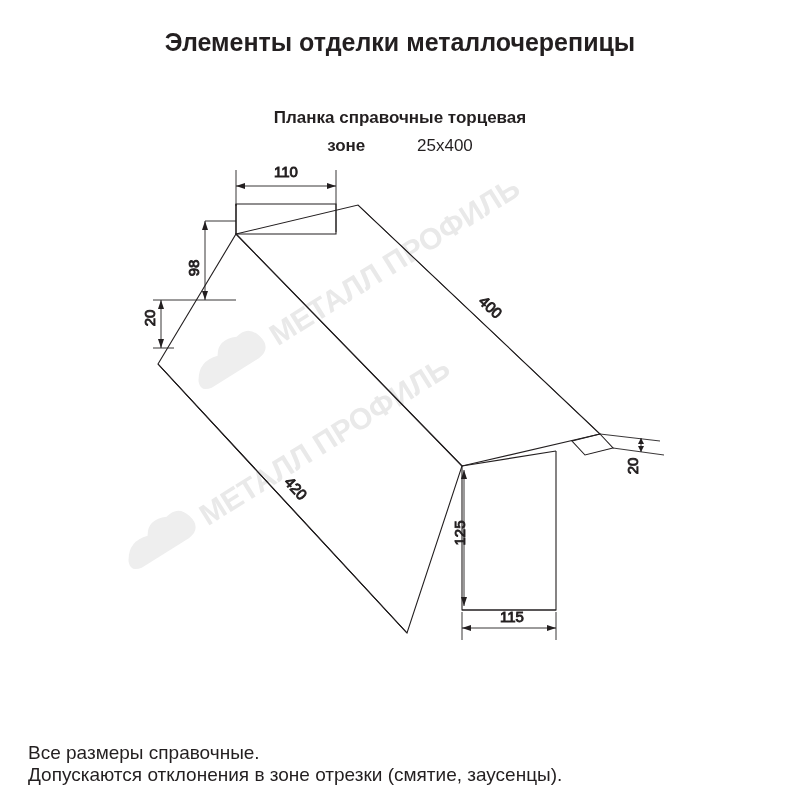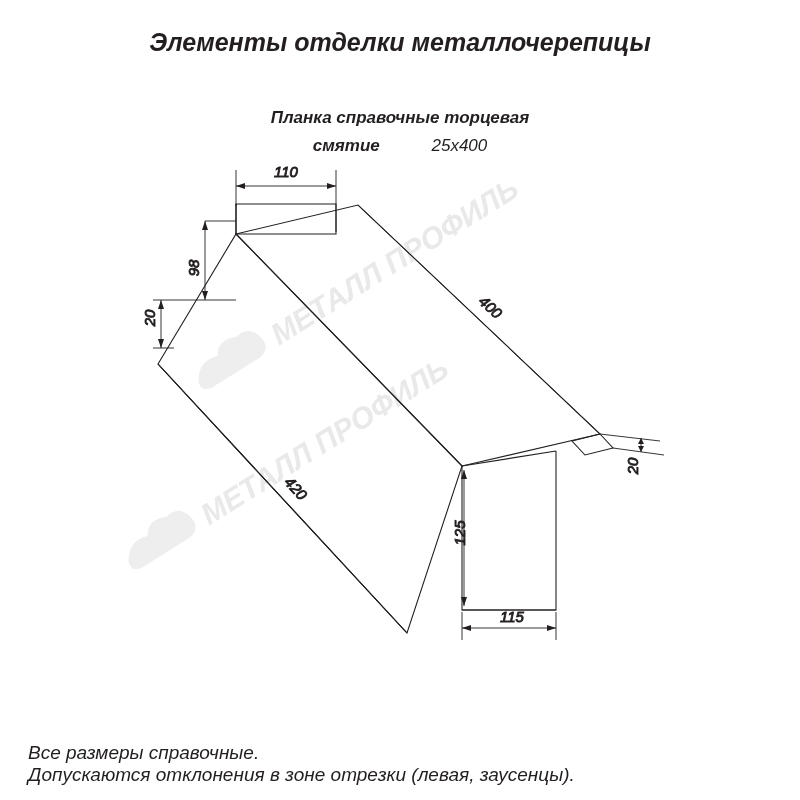--- a/index.html
+++ b/index.html
@@ -13,21 +13,20 @@
     font-family: "Liberation Sans", sans-serif;
     color: #231f20;
     position: relative;
     overflow: hidden;
   }
   .page {
     position: absolute;
     left: 0; top: 0;
     width: 800px;
     height: 800px;
-    font-style: italic;
   }
   .title {
     position: absolute;
     left: 0;
     top: 28px;
     width: 800px;
     text-align: center;
     font-size: 25px;
     font-weight: bold;
     letter-spacing: 0px;
@@ -76,21 +75,21 @@
 </style>
 </head>
 <body>
 
 <div class="page">
 
   <div class="title">Элементы отделки металлочерепицы</div>
 
   <div class="subtitle1">Планка справочные торцевая</div>
   <div class="subtitle2">
-    <span>смятие</span>
+    <span>зоне</span>
     <span class="normal">25х400</span>
   </div>
 
   <svg class="drawing" viewBox="0 0 800 800">
 
     <g fill="#e9e9e9">
       <g transform="translate(400,270) rotate(-32)">
         <text x="0" y="0" text-anchor="middle" font-family="Liberation Sans, sans-serif" font-size="30" font-weight="bold" fill="#e9e9e9">МЕТАЛЛ ПРОФИЛЬ</text>
         <path d="M-230 -12 q10 -18 30 -12 q8 -14 26 -6 q16 -4 20 12 q4 16 -12 18 l-56 0 q-12 -2 -8 -12 z" fill="#eeeeee"></path>
       </g>
@@ -177,16 +176,16 @@
       <line x1="556" y1="612" x2="556" y2="640"></line>
       <line x1="462" y1="628" x2="556" y2="628"></line>
       <path d="M462 628 l9 -3 l0 6 z" fill="#231f20" stroke="none"></path>
       <path d="M556 628 l-9 -3 l0 6 z" fill="#231f20" stroke="none"></path>
       <text x="512" y="622" text-anchor="middle" font-family="Liberation Sans, sans-serif" font-size="15" fill="#231f20">115</text>
     </g>
   </svg>
 
   <div class="footer">
     <div>Все размеры справочные.</div>
-    <div>Допускаются отклонения в зоне отрезки (левая, заусенцы).</div>
+    <div>Допускаются отклонения в зоне отрезки (смятие, заусенцы).</div>
   </div>
 
 </div>
 
 </body></html>

